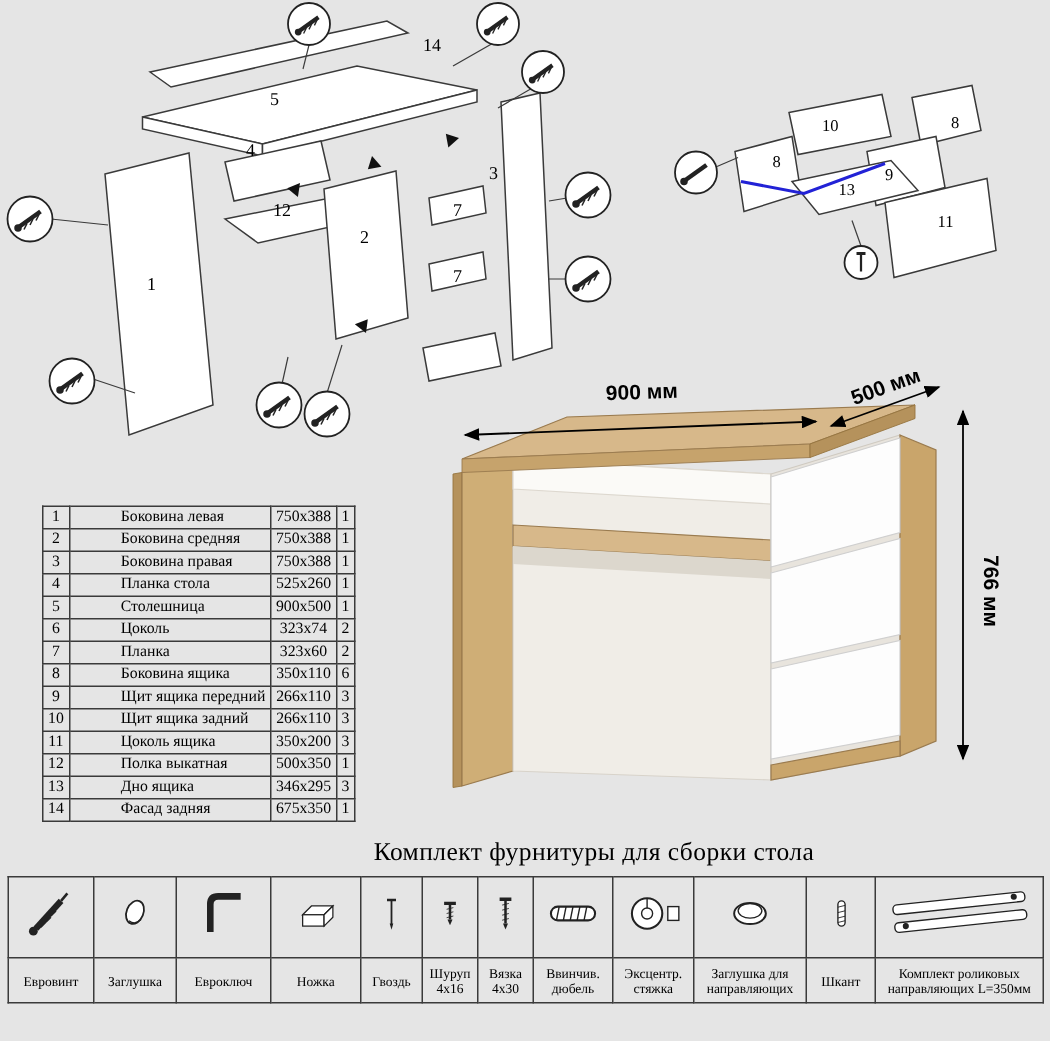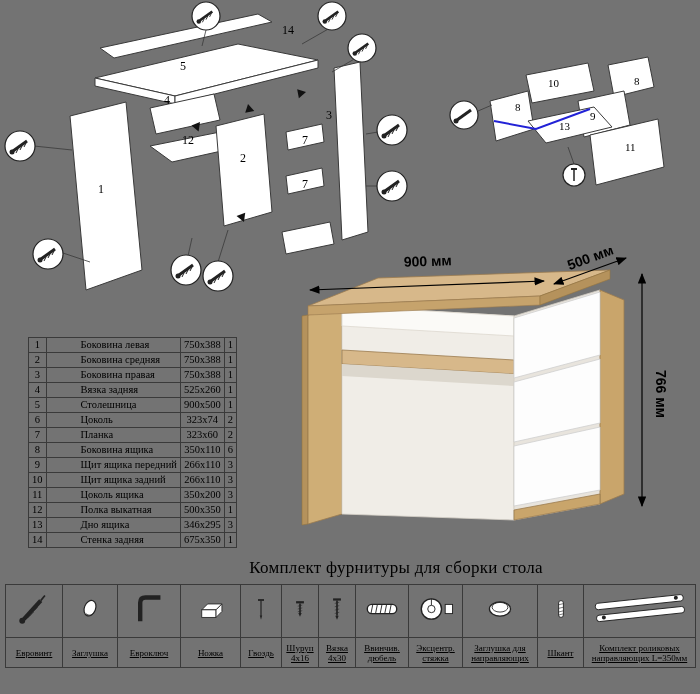--- a/index.html
+++ b/index.html
@@ -1,30 +1,30 @@
 <!DOCTYPE html>
 <html><head>
 <meta charset="utf-8">
 <style>
   * { margin:0; padding:0; box-sizing:border-box; }
   html,body { background:#fff; }
   body { width:700px; height:694px; font-family:"Liberation Serif", serif; color:#000; }
-  .page { position:relative; width:700px; height:694px; background:#737373; overflow:hidden; }
+  .page { position:relative; width:700px; height:694px; background:#e5e5e5; overflow:hidden; }
 
   svg text { font-family:"Liberation Serif", serif; fill:#000; }
   .dim-label { font-family:"Liberation Sans", sans-serif; font-size:14px; font-weight:bold; }
 
   .parts-table { position:absolute; left:28px; top:337px; border-collapse:collapse; font-size:10.5px; }
   .parts-table td { border:1px solid #3a3a3a; padding:0 3px; height:15px; line-height:12px; white-space:nowrap; }
   .parts-table td.c { text-align:center; }
   .parts-table td.name { min-width:122px;padding-left:34px; }
 
   .kit-title { position:absolute; top:558px; left:0; width:700px; text-align:center; font-size:17px; letter-spacing:.3px;margin-left:46px; }
 
-  .hw-table { position:absolute; left:5px; top:584px; width:690px; border-collapse:collapse; table-layout:fixed;text-decoration:underline; }
+  .hw-table { position:absolute; left:5px; top:584px; width:690px; border-collapse:collapse; table-layout:fixed; }
   .hw-table td { border:1px solid #3a3a3a; text-align:center; vertical-align:middle; padding:1px; overflow:hidden; }
   .hw-icon-cell { height:52px; }
   .hw-label { font-size:9px; line-height:10px; height:30px; }
   .hw-qty { font-size:14px; height:22px; }
 
   .diagram-left  { position:absolute; left:0;   top:0;    }
   .diagram-right { position:absolute; left:440px; top:45px; }
   .desk-figure   { position:absolute; left:278px; top:248px; }
 
   .panel { fill:#fff; stroke:#3a3a3a; stroke-width:1; }
@@ -152,21 +152,21 @@
           <td class="c">1</td>
         </tr>
       <tr>
           <td class="c">3</td>
           <td class="name">Боковина правая</td>
           <td class="c">750х388</td>
           <td class="c">1</td>
         </tr>
       <tr>
           <td class="c">4</td>
-          <td class="name">Вязка задняя</td>
+          <td class="name">Планка стола</td>
           <td class="c">525х260</td>
           <td class="c">1</td>
         </tr>
       <tr>
           <td class="c">5</td>
           <td class="name">Столешница</td>
           <td class="c">900х500</td>
           <td class="c">1</td>
         </tr>
       <tr>
@@ -212,21 +212,21 @@
           <td class="c">1</td>
         </tr>
       <tr>
           <td class="c">13</td>
           <td class="name">Дно ящика</td>
           <td class="c">346х295</td>
           <td class="c">3</td>
         </tr>
       <tr>
           <td class="c">14</td>
-          <td class="name">Стенка задняя</td>
+          <td class="name">Фасад задняя</td>
           <td class="c">675х350</td>
           <td class="c">1</td>
         </tr>
     </tbody>
   </table>
 
   <svg class="desk-figure" width="390" height="312" viewBox="0 0 390 312">
     <defs>
       <marker id="arrow" viewBox="0 0 10 8" refX="9" refY="4" markerWidth="9" markerHeight="7" orient="auto-start-reverse">
         <path d="M0,0 L10,4 L0,8 Z" fill="#000"></path>

